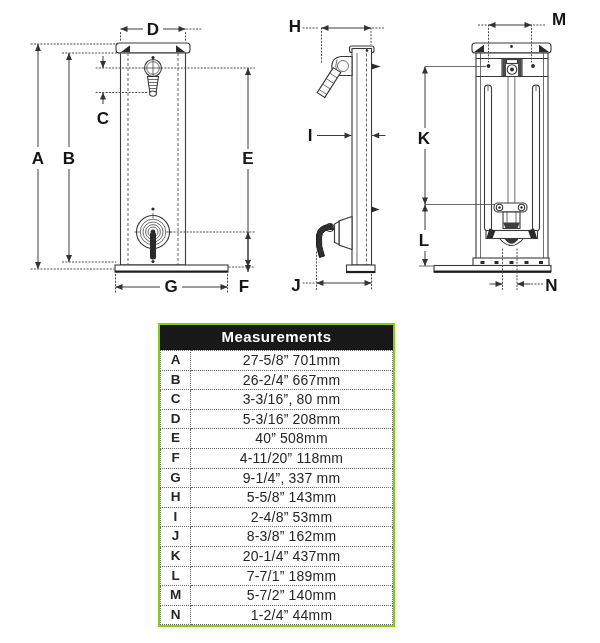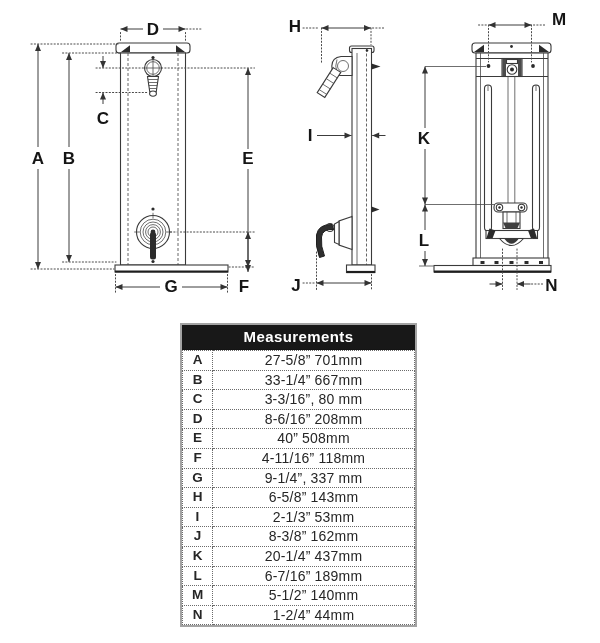--- a/index.html
+++ b/index.html
@@ -9,21 +9,21 @@
   .ol{stroke:#3a3a3a;stroke-width:1.1;fill:none;}
   .wh{fill:#fff;}
   .dk{fill:#2b2b2b;stroke:none;}
   .gy{fill:#4a4a4a;stroke:none;}
   .dim{stroke:#3c3c3c;stroke-width:1;fill:none;}
   .dot{stroke:#4a4a4a;stroke-width:1;fill:none;stroke-dasharray:1.2 2.1;stroke-linecap:round;}
   .thin{stroke:#4a4a4a;stroke-width:.8;fill:none;}
   .dash{stroke:#555;stroke-width:.9;fill:none;stroke-dasharray:3 2;}
   .thick{stroke:#1e1e1e;stroke-width:2.2;fill:none;}
 
-  .measure-table{position:absolute;left:180px;top:323px;width:233px;border:2px solid #a3a3a3;background:#fff;}
+  .measure-table{position:absolute;left:158px;top:323px;width:233px;border:2px solid #84cc16;background:#fff;}
   .mt-header{background:#181818;color:#fff;font-weight:bold;font-size:15px;letter-spacing:.4px;text-align:center;height:24px;line-height:24px;border-bottom:1px solid #141414;}
   .measure-table table{border-collapse:collapse;width:100%;}
   .measure-table td{border:1px dotted #6a6a6a;text-align:center;padding:0;height:18.6px;line-height:18.6px;color:#262626;}
   .measure-table td.lt{width:29px;font-weight:bold;font-size:13.5px;}
   .measure-table td.vl{font-size:14px;letter-spacing:.2px;margin-top:8px;}
 </style>
 </head>
 <body>
 
 <div class="canvas">
@@ -250,65 +250,65 @@
   <div class="measure-table">
     <div class="mt-header">Measurements</div>
     <table>
       <tbody>
         <tr>
             <td class="lt">A</td>
             <td class="vl">27-5/8” 701mm</td>
           </tr>
         <tr>
             <td class="lt">B</td>
-            <td class="vl">33-1/4” 667mm</td>
+            <td class="vl">26-2/4” 667mm</td>
           </tr>
         <tr>
             <td class="lt">C</td>
             <td class="vl">3-3/16”, 80 mm</td>
           </tr>
         <tr>
             <td class="lt">D</td>
-            <td class="vl">8-6/16” 208mm</td>
+            <td class="vl">5-3/16” 208mm</td>
           </tr>
         <tr>
             <td class="lt">E</td>
             <td class="vl">40” 508mm</td>
           </tr>
         <tr>
             <td class="lt">F</td>
-            <td class="vl">4-11/16” 118mm</td>
+            <td class="vl">4-11/20” 118mm</td>
           </tr>
         <tr>
             <td class="lt">G</td>
             <td class="vl">9-1/4”, 337 mm</td>
           </tr>
         <tr>
             <td class="lt">H</td>
-            <td class="vl">6-5/8” 143mm</td>
+            <td class="vl">5-5/8” 143mm</td>
           </tr>
         <tr>
             <td class="lt">I</td>
-            <td class="vl">2-1/3” 53mm</td>
+            <td class="vl">2-4/8” 53mm</td>
           </tr>
         <tr>
             <td class="lt">J</td>
             <td class="vl">8-3/8” 162mm</td>
           </tr>
         <tr>
             <td class="lt">K</td>
             <td class="vl">20-1/4” 437mm</td>
           </tr>
         <tr>
             <td class="lt">L</td>
-            <td class="vl">6-7/16” 189mm</td>
+            <td class="vl">7-7/1” 189mm</td>
           </tr>
         <tr>
             <td class="lt">M</td>
-            <td class="vl">5-1/2” 140mm</td>
+            <td class="vl">5-7/2” 140mm</td>
           </tr>
         <tr>
             <td class="lt">N</td>
             <td class="vl">1-2/4” 44mm</td>
           </tr>
       </tbody>
     </table>
   </div>
 
 </div>

